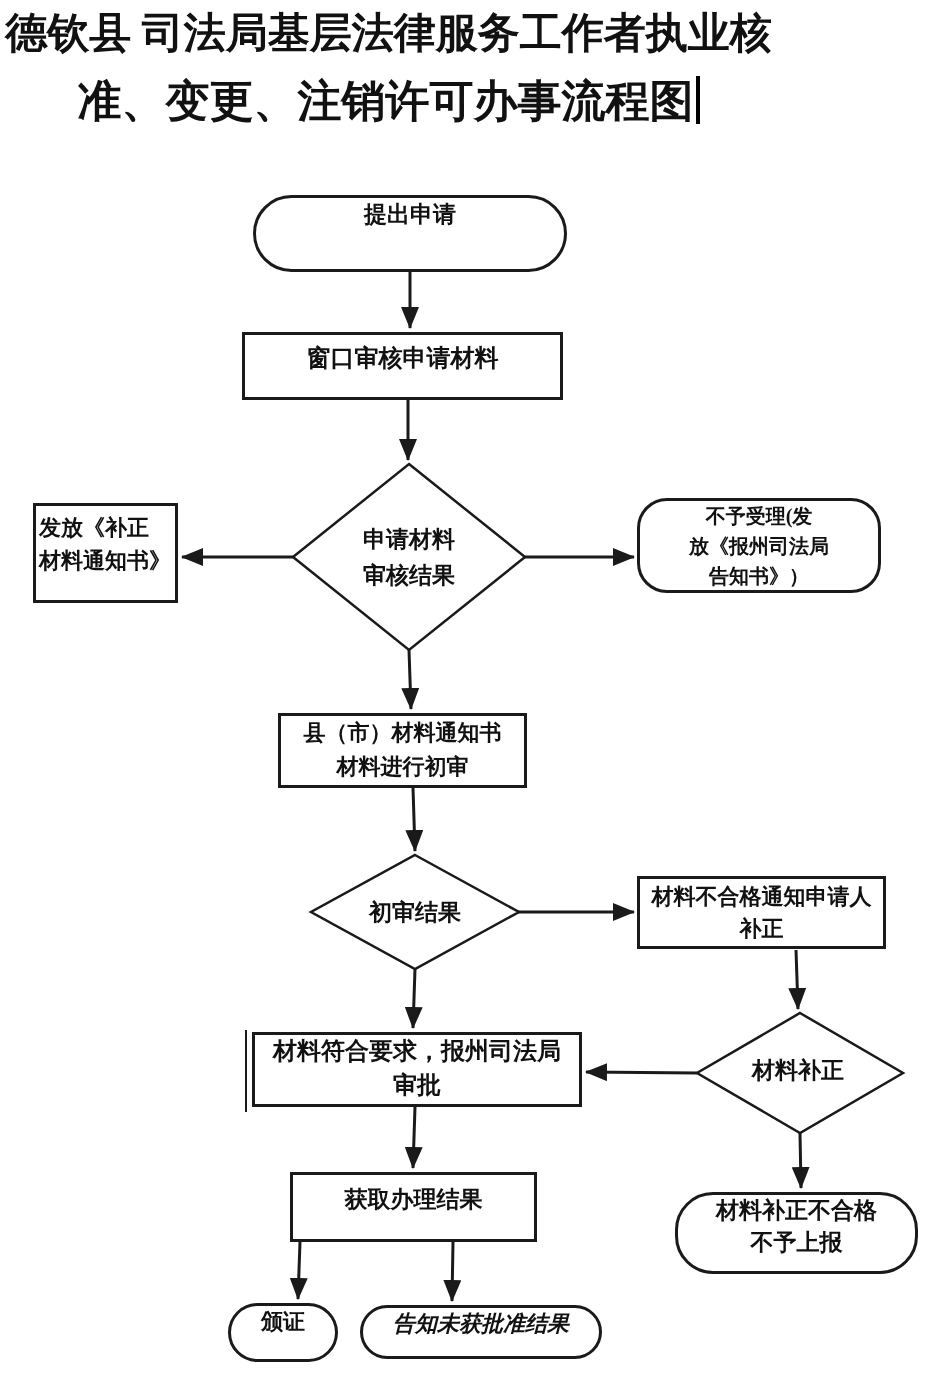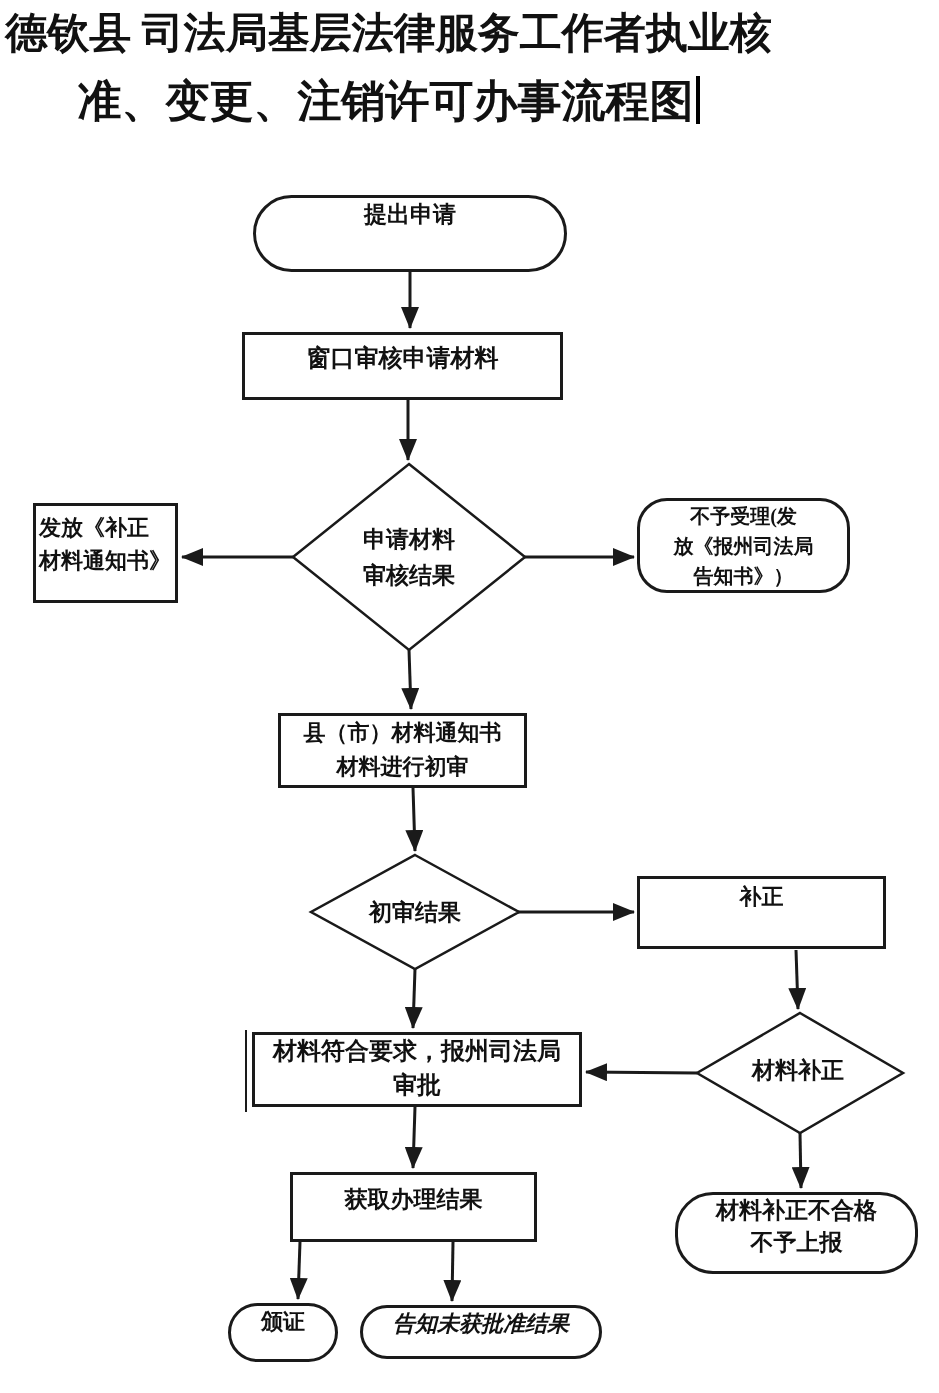--- a/index.html
+++ b/index.html
@@ -28,21 +28,21 @@
     font-weight:bold;line-height:1.45;box-sizing:border-box;
   }
   .rect{border:3px solid #1a1a1a;}
   .stadium{border:3px solid #1a1a1a;}
   .dlabel{position:absolute;display:flex;flex-direction:column;align-items:center;
     justify-content:center;text-align:left;font-weight:bold;line-height:1.55;}
   
   .n-start{left:253px;top:195px;width:314px;height:77px;border-radius:39px;font-size:23px;}
   .n-window{left:242px;top:332px;width:321px;height:68px;justify-content:flex-start;padding-top:6px;font-size:24px;text-align:center;}
   .n-issue-notice{left:33px;top:503px;width:145px;height:100px;align-items:flex-start;justify-content:flex-start;text-align:left;padding:5px 3px;font-size:22px;line-height:1.5;}
-  .n-not-accepted{left:637px;top:498px;width:213px;height:95px;border-radius:30px;font-size:20px;line-height:1.5;}
+  .n-not-accepted{left:637px;top:498px;width:244px;height:95px;border-radius:30px;font-size:20px;line-height:1.5;}
   .n-prelim{left:278px;top:713px;width:249px;height:75px;font-size:22px;line-height:1.55;}
   .n-notify-corr{left:637px;top:876px;width:249px;height:73px;font-size:22px;line-height:1.45;padding-top:2px;}
   .n-report{left:252px;top:1032px;width:330px;height:75px;font-size:24px;line-height:1.4;}
   .n-getresult{left:290px;top:1172px;width:247px;height:70px;justify-content:flex-start;padding-top:8px;font-size:23px;}
   .n-cert{left:228px;top:1303px;width:110px;height:59px;border-radius:30px;font-size:22px;}
   .n-reject{left:360px;top:1305px;width:242px;height:54px;border-radius:29px;font-size:22px;font-style:italic;}
   .n-corr-failed{left:675px;top:1192px;width:243px;height:82px;border-radius:38px;font-size:23px;line-height:1.4;}
   .d1{left:309px;top:518px;width:200px;height:80px;font-size:23px;}
   .d2{left:315px;top:893px;width:200px;height:40px;font-size:23px;}
   .d3{left:698px;top:1051px;width:200px;height:40px;font-size:23px;}
@@ -113,20 +113,21 @@
   <div class="node rect n-prelim">
     <div>县（市）材料通知书</div>
     <div>材料进行初审</div>
   </div>
 
   <div class="dlabel d2">
     <div>初审结果</div>
   </div>
 
   <div class="node rect n-notify-corr">
+    <div>材料不合格通知申请人</div>
     <div>补正</div>
   </div>
 
   <div class="dlabel d3">
     <div>材料补正</div>
   </div>
 
   <div class="node rect n-report">
     <div>材料符合要求，报州司法局</div>
     <div>审批</div>

